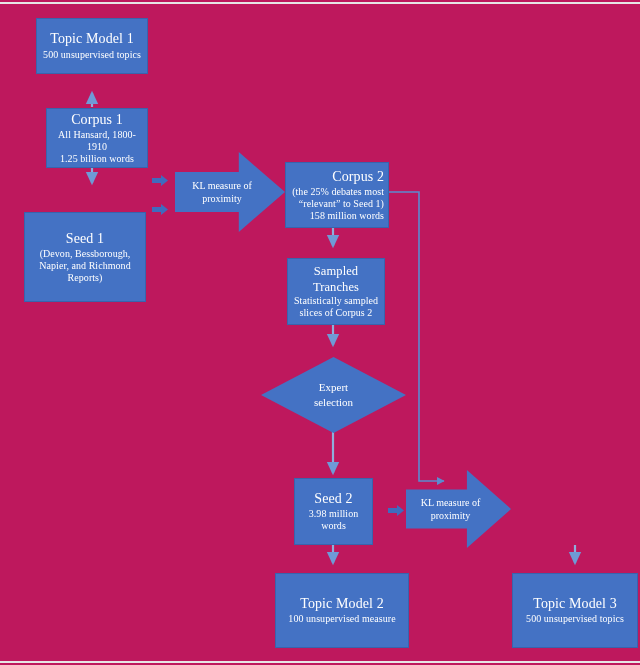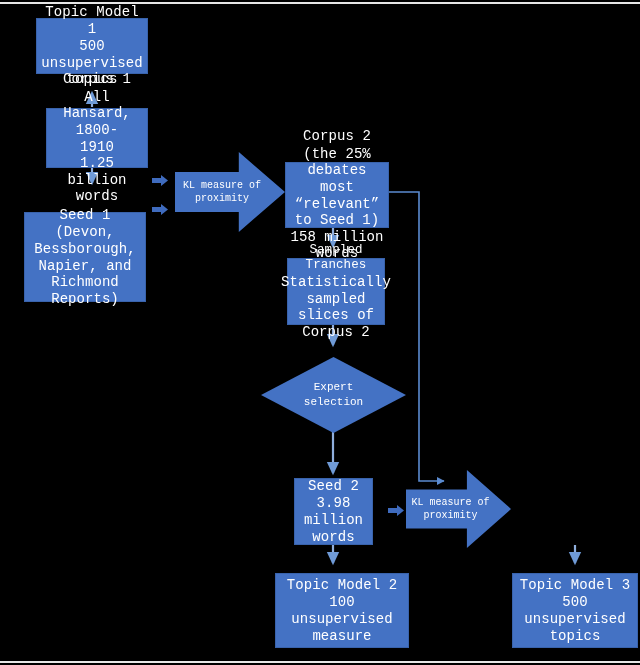--- a/index.html
+++ b/index.html
@@ -4,23 +4,23 @@
 <style>
   html, body {
     margin: 0;
     padding: 0;
     background: #ffffff;
   }
   #canvas {
     position: relative;
     width: 640px;
     height: 665px;
-    background: #000000;
+    background: #be185d;
     overflow: hidden;
-    font-family: Liberation Mono, monospace;
+    font-family: Liberation Serif, serif;
   }
   .edge-rule {
     position: absolute;
     background: #e6e6e6;
     left: 0;
     width: 640px;
     height: 2px;
   }
   .node {
     position: absolute;
@@ -36,21 +36,21 @@
     padding: 2px 4px;
     line-height: 1.18;
   }
   .node .title {
     font-size: 14px;
     font-weight: 400;
     letter-spacing: 0.1px;
     margin-bottom: 1px;
   }
   .node .sub {
-    font-size: 14px;
+    font-size: 10px;
     font-weight: 400;
     letter-spacing: 0.05px;
   }
   .node.small-title .title { font-size: 12.5px; }
   .process-arrow {
     position: absolute;
     background: #4472C4;
     color: #ffffff;
     display: flex;
     align-items: center;
@@ -168,21 +168,21 @@
   </div>
 
   <div class="process-arrow" style="left:175px;top:152px;width:110px;height:80px;
               clip-path: polygon(0% 25%, 58% 25%, 58% 0%, 100% 50%, 58% 100%, 58% 75%, 0% 75%);">
     <div class="plabel">
       <div>KL measure of</div>
       <div>proximity</div>
     </div>
   </div>
 
-  <div class="node" style="left:285px;top:162px;width:104px;height:66px;">
+  <div class="node" style="left:285px;top:162px;width:104px;height:66px;align-items:flex-end;">
     <div class="title">Corpus 2</div>
     <div class="sub">(the 25% debates most</div>
     <div class="sub">“relevant” to Seed 1)</div>
     <div class="sub">158 million words</div>
   </div>
 
   <div class="node small-title" style="left:287px;top:258px;width:98px;height:67px;">
     <div class="title">Sampled</div>
     <div class="title">Tranches</div>
     <div class="sub">Statistically sampled</div>

